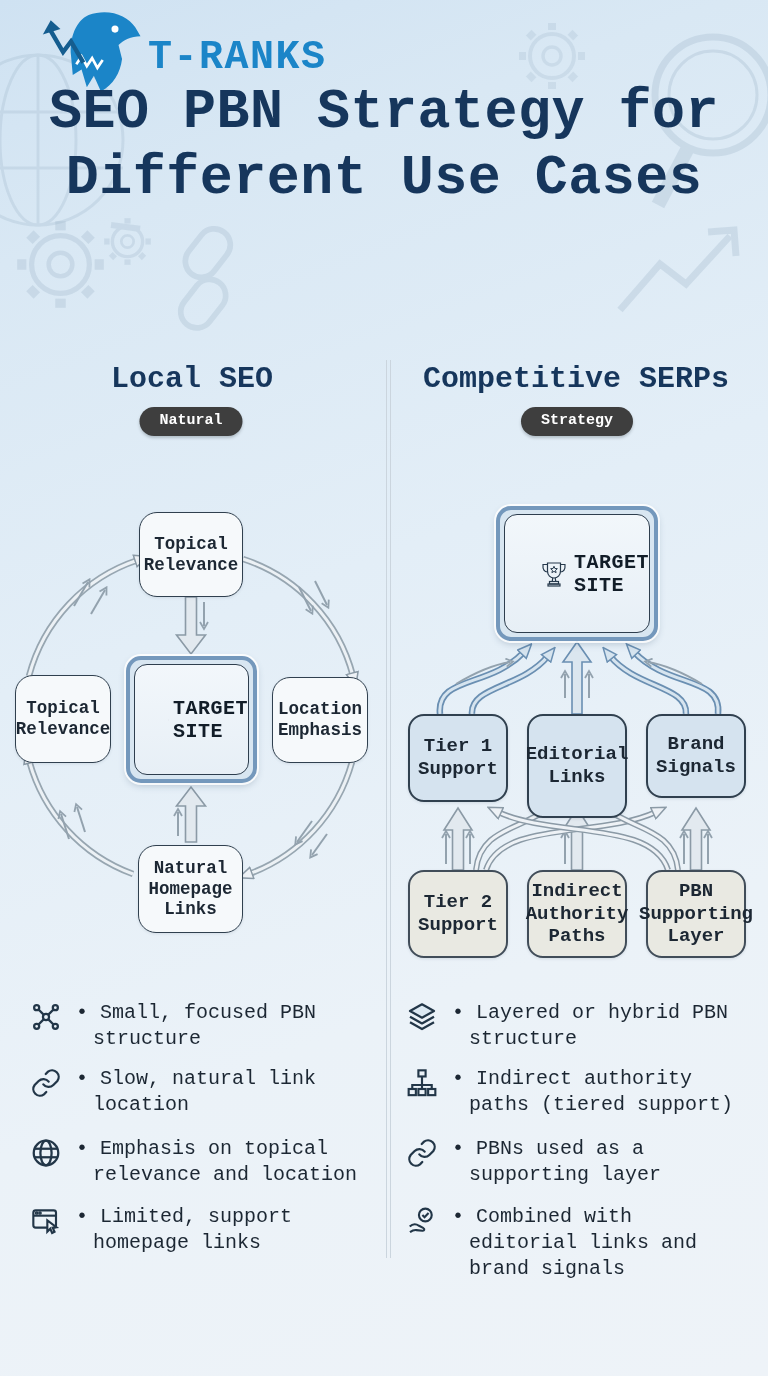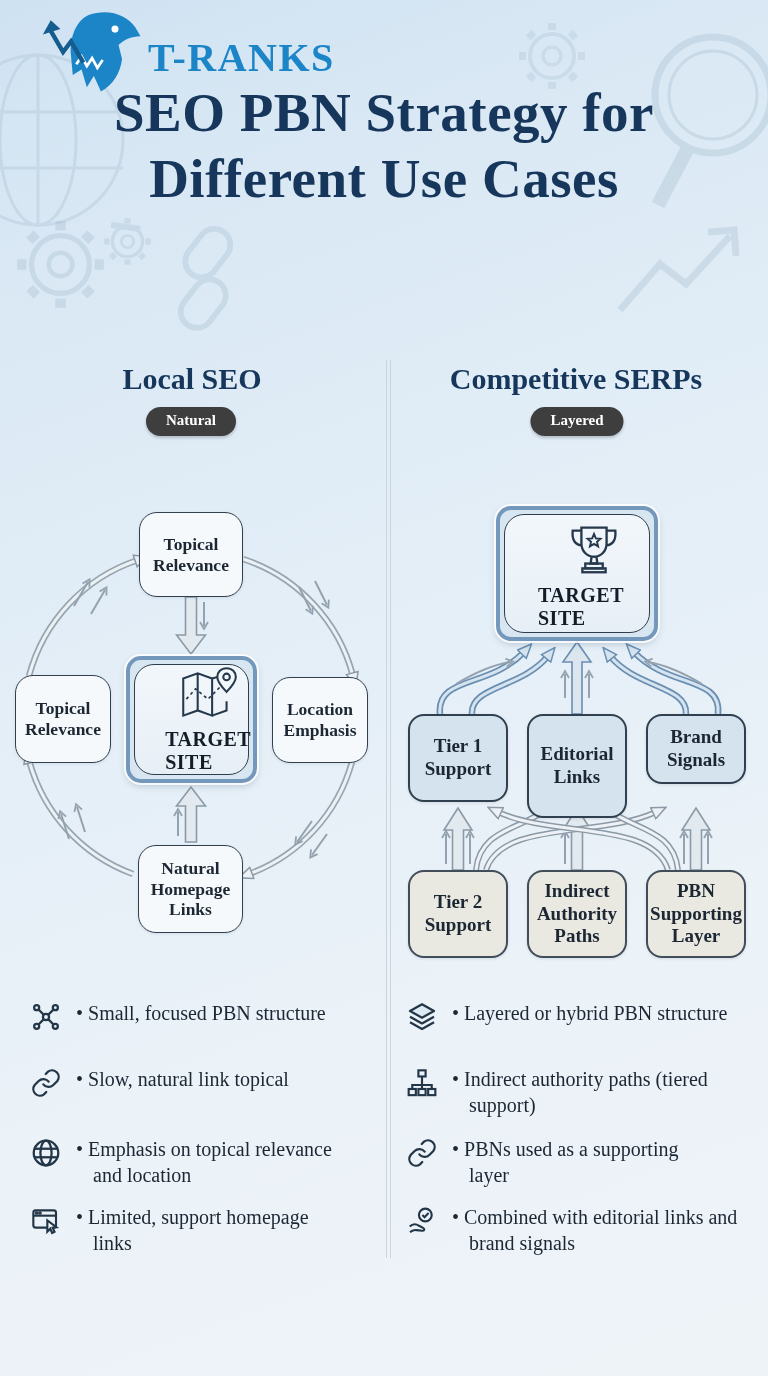--- a/index.html
+++ b/index.html
@@ -1,18 +1,18 @@
 <!DOCTYPE html>
 <html style="--title-color: #16365c; --logo-blue: #1b85c8; --badge-bg: #3e3e3e; --badge-text: #ffffff; --frame-blue: #7498bc; --box-blue-fill: #d5e3ef; --box-gray-fill: #e9e9e2; --node-fill: #f6f9fb; --arrow-gray: #8b9aa6; --arrow-blue: #6a8fb2; --text-dark: #1c2733;"><head>
 <meta charset="utf-8">
 <style>
   html,body{margin:0;padding:0;}
   .stage{
     position:relative;width:768px;height:1376px;overflow:hidden;
-    font-family:Liberation Serif, serif;
+    font-family:Liberation Mono, monospace;
     background:linear-gradient(160deg,#cfe2f2 0%,#d9e8f4 16%,#e3eef7 42%,#ebf2f8 70%,#eef3f8 100%);
   }
   .deco{position:absolute;pointer-events:none;}
   
   .brand{position:absolute;top:8px;left:34px;display:flex;align-items:center;}
   .brand-name{font-size:40px;font-weight:800;color:var(--logo-blue,#1b85c8);letter-spacing:1.5px;margin-left:-4px;margin-top:10px;}
   .title{position:absolute;top:80px;left:0;width:768px;text-align:center;
     color:var(--title-color,#16365c);font-weight:800;font-size:55px;line-height:66px;letter-spacing:.5px;}
   
   .col-heading{position:absolute;top:362px;text-align:center;font-size:30px;font-weight:800;color:var(--title-color,#16365c);}
@@ -22,22 +22,22 @@
     background:var(--badge-bg,#3e3e3e);color:var(--badge-text,#fff);
     border-radius:19px;padding:5px 20px 7px;font-size:15px;font-weight:700;box-shadow:0 2px 3px rgba(40,50,60,.25);}
   .divider{position:absolute;top:360px;height:898px;width:1px;background:#cbd5de;}
   
   .node-box{position:absolute;background:var(--node-fill,#f6f9fb);border:1.5px solid #30404f;border-radius:18px;
     display:flex;align-items:center;justify-content:center;text-align:center;
     font-size:17.5px;font-weight:700;color:var(--text-dark,#1c2733);line-height:1.18;padding:4px;box-sizing:border-box;
     box-shadow:0 1px 3px rgba(40,60,80,.10);}
   .target-box{position:absolute;border:4px solid var(--frame-blue,#7498bc);background:#d8e6f1;border-radius:15px;
     padding:4px;box-sizing:border-box;box-shadow:0 0 0 2px rgba(255,255,255,.85),0 3px 7px rgba(60,90,120,.28);}
-  .target-inner{width:100%;height:100%;border:1.6px solid #2e3e4e;border-radius:20px;box-sizing:border-box;
-    background:linear-gradient(180deg,#f2f7fb,#e7eff6);display:flex;flex-direction:column;align-items:center;justify-content:center;gap:4px;padding-left:33px;}
+  .target-inner{width:100%;height:100%;border:1.6px solid #2e3e4e;border-radius:13px;box-sizing:border-box;
+    background:linear-gradient(180deg,#f2f7fb,#e7eff6);display:flex;flex-direction:row;align-items:center;justify-content:center;gap:4px;padding-left:33px;}
   .target-label{font-size:20px;font-weight:800;color:#121d28;letter-spacing:.5px;}
   .mid-box,.low-box{position:absolute;border-radius:16px;display:flex;align-items:center;justify-content:center;text-align:center;
     font-size:19px;font-weight:700;color:var(--text-dark,#1c2733);line-height:1.2;padding:4px;box-sizing:border-box;
     box-shadow:0 1px 3px rgba(40,60,80,.12);}
   .mid-box{background:var(--box-blue-fill,#d5e3ef);border:2px solid #30404f;}
   .low-box{background:var(--box-gray-fill,#e9e9e2);border:2px solid #414d59;}
   .arrows{position:absolute;pointer-events:none;}
   
   .feature{position:absolute;display:flex;gap:14px;align-items:flex-start;}
   .feature .f-icon{flex:0 0 32px;margin-top:1px;}
@@ -123,21 +123,21 @@
     <span class="brand-name">T-RANKS</span>
   </div>
   <div class="title">
     <div>SEO PBN Strategy for</div>
     <div>Different Use Cases</div>
   </div>
 
   <div class="col-heading left">Local SEO</div>
   <div class="col-heading right">Competitive SERPs</div>
   <div class="badge" style="left:191px;">Natural</div>
-  <div class="badge" style="left:577px;">Layered</div>
+  <div class="badge" style="left:577px;">Strategy</div>
   <div class="divider" style="left:386px;"></div>
   <div class="divider" style="left:390px;"></div>
 
   <svg class="arrows" style="left:0;top:490px;" width="390" height="480" viewBox="0 0 390 480">
     <defs>
       <marker id="mh" viewBox="0 0 16 14" markerWidth="16" markerHeight="14" refX="4" refY="7" orient="auto" markerUnits="userSpaceOnUse">
         <path d="M1 1 L15 7 L1 13 Z" fill="#eef2f6" stroke="#8b9aa6" stroke-width="1.5"></path>
       </marker>
       <marker id="ms" viewBox="0 0 10 10" markerWidth="10" markerHeight="10" refX="5" refY="5" orient="auto" markerUnits="userSpaceOnUse">
         <path d="M1 1 L8 5 L1 9" fill="none" stroke="#93a2ae" stroke-width="1.8"></path>
@@ -251,21 +251,21 @@
         <path d="M32 16.5 L33.9 21 L38.7 21.4 L35.1 24.6 L36.2 29.3 L32 26.8 L27.8 29.3 L28.9 24.6 L25.3 21.4 L30.1 21 Z" stroke-width="2"></path>
         <path d="M29.5 40 L28.5 47 H35.5 L34.5 40"></path>
         <rect x="23" y="47" width="18" height="5"></rect>
         <rect x="20" y="52" width="24" height="4"></rect>
       </svg>
       <div class="target-label">TARGET SITE</div>
     </div>
   </div>
   <div class="mid-box" style="left:408px;top:714px;width:100px;height:88px;">Tier 1 Support</div>
   <div class="mid-box" style="left:527px;top:714px;width:100px;height:104px;">Editorial Links</div>
-  <div class="mid-box" style="left:646px;top:714px;width:100px;height:70px;">Brand Signals</div>
+  <div class="mid-box" style="left:646px;top:714px;width:100px;height:84px;">Brand Signals</div>
   <div class="low-box" style="left:408px;top:870px;width:100px;height:88px;">Tier 2 Support</div>
   <div class="low-box" style="left:527px;top:870px;width:100px;height:88px;">Indirect Authority Paths</div>
   <div class="low-box" style="left:646px;top:870px;width:100px;height:88px;">PBN Supporting Layer</div>
 
   <div class="feature" style="left:30px;top:1000px;">
     <svg class="f-icon" width="32" height="32" viewBox="0 0 24 24" fill="none" stroke="#223648" stroke-width="1.7">
       <circle cx="12" cy="12" r="2.3"></circle>
         <circle cx="5" cy="5" r="1.9"></circle>
         <circle cx="19" cy="5" r="1.9"></circle>
         <circle cx="5" cy="19" r="1.9"></circle>
@@ -275,21 +275,21 @@
         <line x1="10.4" y1="13.6" x2="6.4" y2="17.6"></line>
         <line x1="13.6" y1="13.6" x2="17.6" y2="17.6"></line>
     </svg>
     <div class="f-text">• Small, focused PBN structure</div>
   </div>
   <div class="feature" style="left:30px;top:1066px;">
     <svg class="f-icon" width="32" height="32" viewBox="0 0 24 24" fill="none" stroke="#223648" stroke-width="1.7" stroke-linecap="round">
       <path d="M10 13a5 5 0 0 0 7.5.5l3-3a5 5 0 0 0-7-7l-1.7 1.7"></path>
         <path d="M14 11a5 5 0 0 0-7.5-.5l-3 3a5 5 0 0 0 7 7l1.7-1.7"></path>
     </svg>
-    <div class="f-text">• Slow, natural link topical</div>
+    <div class="f-text">• Slow, natural link location</div>
   </div>
   <div class="feature" style="left:30px;top:1136px;">
     <svg class="f-icon" width="32" height="32" viewBox="0 0 24 24" fill="none" stroke="#223648" stroke-width="1.7">
       <circle cx="12" cy="12" r="9.2"></circle>
         <ellipse cx="12" cy="12" rx="4.2" ry="9.2"></ellipse>
         <line x1="3.6" y1="8.8" x2="20.4" y2="8.8"></line>
         <line x1="3.6" y1="15.2" x2="20.4" y2="15.2"></line>
     </svg>
     <div class="f-text">• Emphasis on topical relevance and location</div>
   </div>

